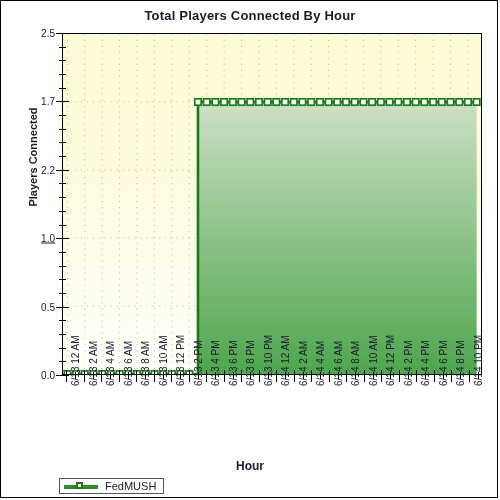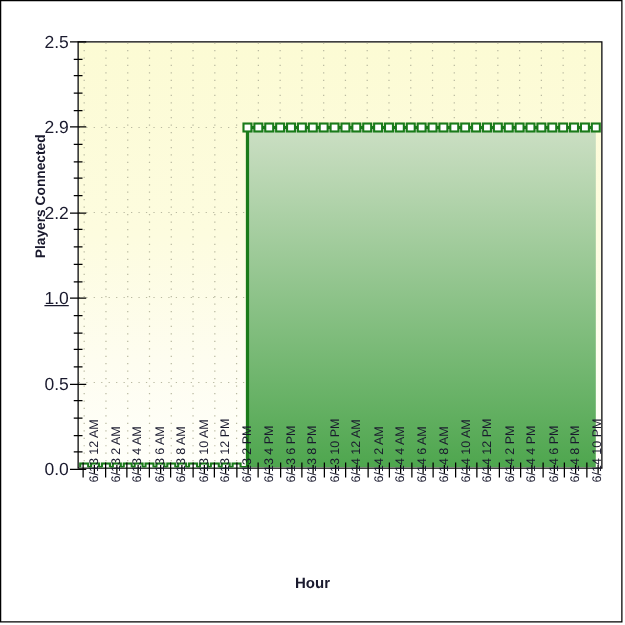--- a/index.html
+++ b/index.html
@@ -14,40 +14,41 @@
           transform:rotate(-90deg);transform-origin:center center;}
   #xlabel{position:absolute;left:0;top:458px;width:498px;text-align:center;
           font-size:12px;font-weight:bold;color:#1a1a2e;}
   #plotwrap{position:absolute;left:61px;top:32px;width:420px;height:342px;}
   #plot{position:absolute;left:0;top:0;width:100%;height:100%;
         border:1px solid #000000;box-sizing:border-box;overflow:hidden;
         background:linear-gradient(to bottom,#fcfbd4 0%,#fdfcdf 45%,#fefdf0 75%,#fffffa 100%);}
   #grid{position:absolute;left:0;top:0;width:100%;height:100%;}
   #series{position:absolute;left:0;top:0;width:100%;height:100%;}
   .ytick{position:absolute;right:100%;transform:translateY(-50%);
-         padding-right:7px;font-size:14px;color:#1a1a2e;white-space:nowrap;}
+         padding-right:7px;font-size:10px;color:#1a1a2e;white-space:nowrap;}
   .ytickmark{position:absolute;height:1px;background:#000000;}
   .xtickmark{position:absolute;width:1px;background:#000000;}
   .xtl{position:absolute;top:0;font-size:10px;color:#1a1a2e;white-space:nowrap;
        transform:rotate(-90deg);transform-origin:left top;}
   #legend{position:absolute;left:58px;top:477px;height:16px;
           border:1px solid #555555;background:#ffffff;
           display:flex;align-items:center;padding:0 7px 0 4px;box-sizing:border-box;}
   #legend .swatch{position:relative;width:34px;height:11px;margin-right:7px;}
   #legend .swline{position:absolute;left:0;top:4px;width:34px;height:4px;
                   background:#2c8a2c;}
   #legend .swmark{position:absolute;left:12px;top:1px;width:7px;height:7px;
                   background:#ffffff;border:2px solid #1a7a1a;box-sizing:border-box;}
   #legend .lbl{font-size:11px;color:#1a1a2e;white-space:nowrap;}
 </style>
 </head>
 <body>
 
 <div id="frame">
 
+  <div id="title">Total Players Connected By Hour</div>
 
   <div id="ylabel">Players Connected</div>
 
   <div id="plotwrap">
     <div id="plot">
       <svg id="grid" viewBox="0 0 420 342" preserveAspectRatio="none">
           <line x1="0" x2="420" y1="273.6" y2="273.6" stroke="#b9b9a0" stroke-width="1" stroke-dasharray="1,5"></line>
           <line x1="0" x2="420" y1="205.2" y2="205.2" stroke="#b9b9a0" stroke-width="1" stroke-dasharray="1,5"></line>
           <line x1="0" x2="420" y1="136.8" y2="136.8" stroke="#b9b9a0" stroke-width="1" stroke-dasharray="1,5"></line>
           <line x1="0" x2="420" y1="68.39999999999998" y2="68.39999999999998" stroke="#b9b9a0" stroke-width="1" stroke-dasharray="1,5"></line>
@@ -152,21 +153,21 @@
       <div class="ytickmark" style="top: 191.52px; left: -3px; width: 7px;"></div>
       <div class="ytickmark" style="top: 177.84px; left: -3px; width: 7px;"></div>
       <div class="ytickmark" style="top: 164.16px; left: -3px; width: 7px;"></div>
       <div class="ytickmark" style="top: 150.48px; left: -3px; width: 7px;"></div>
       <div class="ytick" style="top: 136.8px;">2.2</div>
       <div class="ytickmark" style="top: 136.8px; left: -6px; width: 13px;"></div>
       <div class="ytickmark" style="top: 123.12px; left: -3px; width: 7px;"></div>
       <div class="ytickmark" style="top: 109.44px; left: -3px; width: 7px;"></div>
       <div class="ytickmark" style="top: 95.76px; left: -3px; width: 7px;"></div>
       <div class="ytickmark" style="top: 82.08px; left: -3px; width: 7px;"></div>
-      <div class="ytick" style="top: 68.4px;">2.9</div>
+      <div class="ytick" style="top: 68.4px;">1.7</div>
       <div class="ytickmark" style="top: 68.4px; left: -6px; width: 13px;"></div>
       <div class="ytickmark" style="top: 54.72px; left: -3px; width: 7px;"></div>
       <div class="ytickmark" style="top: 41.04px; left: -3px; width: 7px;"></div>
       <div class="ytickmark" style="top: 27.36px; left: -3px; width: 7px;"></div>
       <div class="ytickmark" style="top: 13.68px; left: -3px; width: 7px;"></div>
       <div class="ytick" style="top: 0px;">2.5</div>
       <div class="ytickmark" style="top: 0px; left: -6px; width: 13px;"></div>
       <div class="xtickmark" style="left: 4.375px; top: 337px; height: 12px;"></div>
       <div class="xtickmark" style="left: 13.125px; top: 339px; height: 7px;"></div>
       <div class="xtickmark" style="left: 21.875px; top: 337px; height: 12px;"></div>
@@ -236,14 +237,21 @@
       <div class="xtl" style="left: 323.375px; top: 353px;">6/14 12 PM</div>
       <div class="xtl" style="left: 340.875px; top: 353px;">6/14 2 PM</div>
       <div class="xtl" style="left: 358.375px; top: 353px;">6/14 4 PM</div>
       <div class="xtl" style="left: 375.875px; top: 353px;">6/14 6 PM</div>
       <div class="xtl" style="left: 393.375px; top: 353px;">6/14 8 PM</div>
       <div class="xtl" style="left: 410.875px; top: 353px;">6/14 10 PM</div>
     </div>
 
   <div id="xlabel">Hour</div>
 
+  <div id="legend">
+    <span class="swatch">
+      <span class="swline"></span>
+        <span class="swmark"></span>
+    </span>
+    <span class="lbl">FedMUSH</span>
+  </div>
 
 </div>
 
 </body></html>

